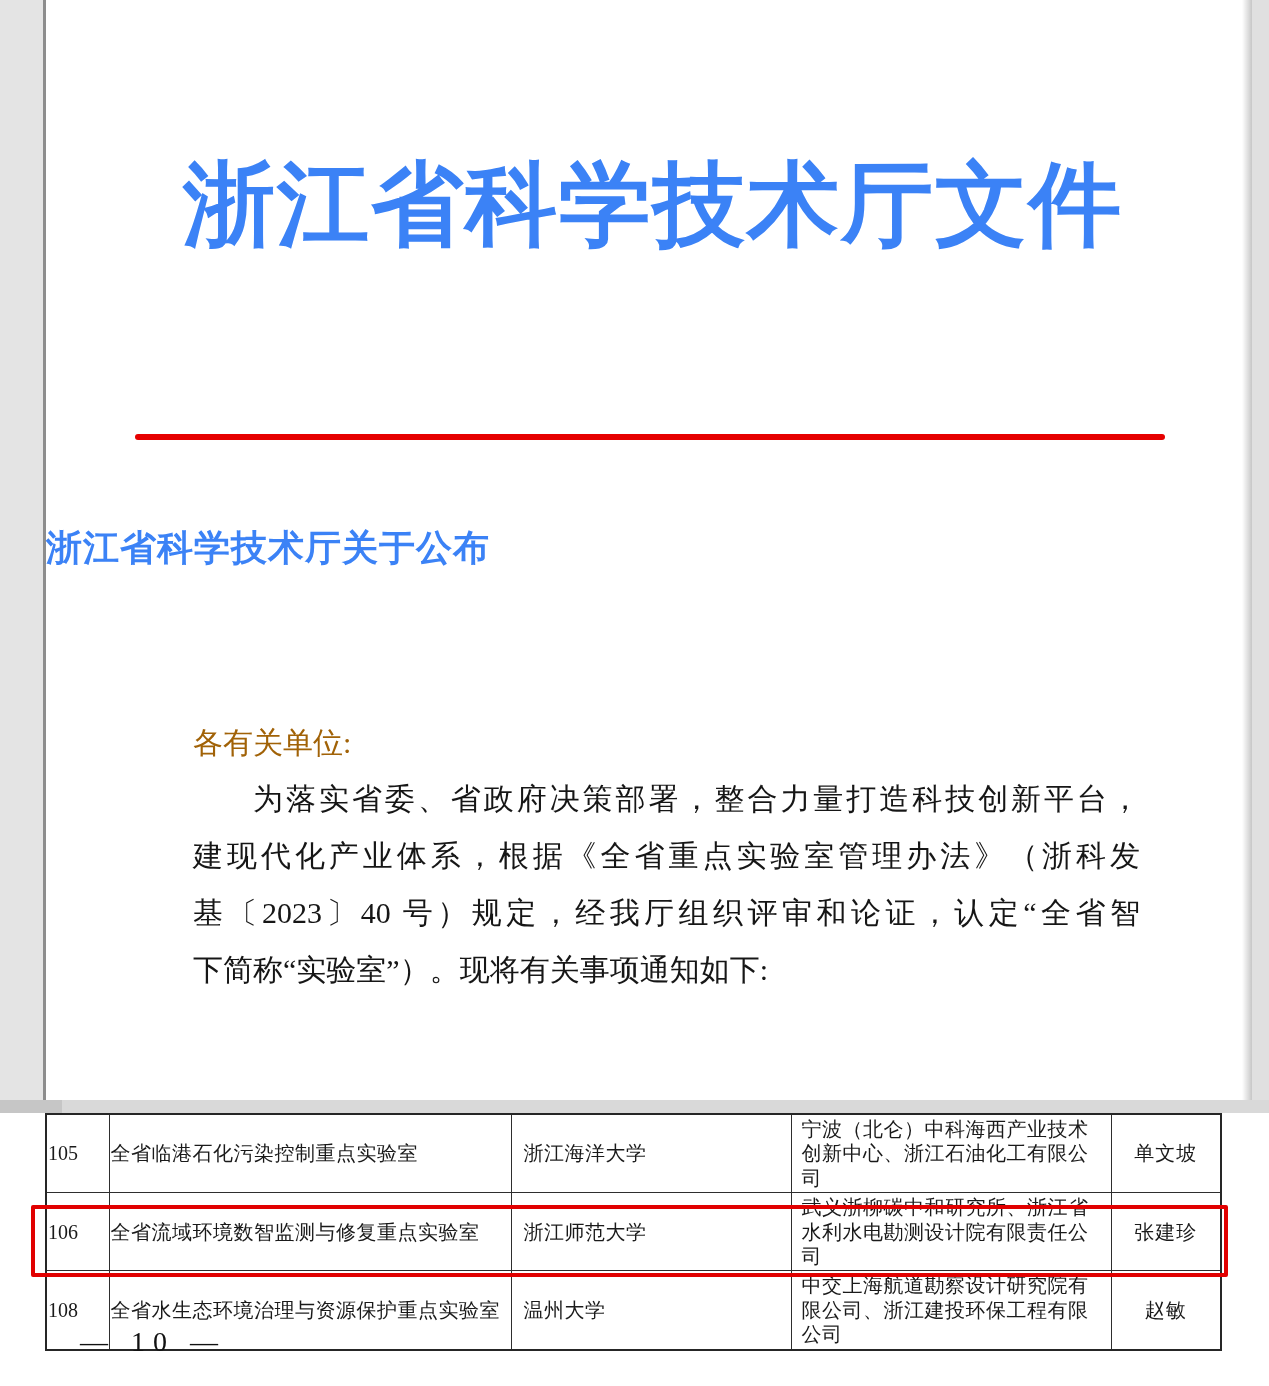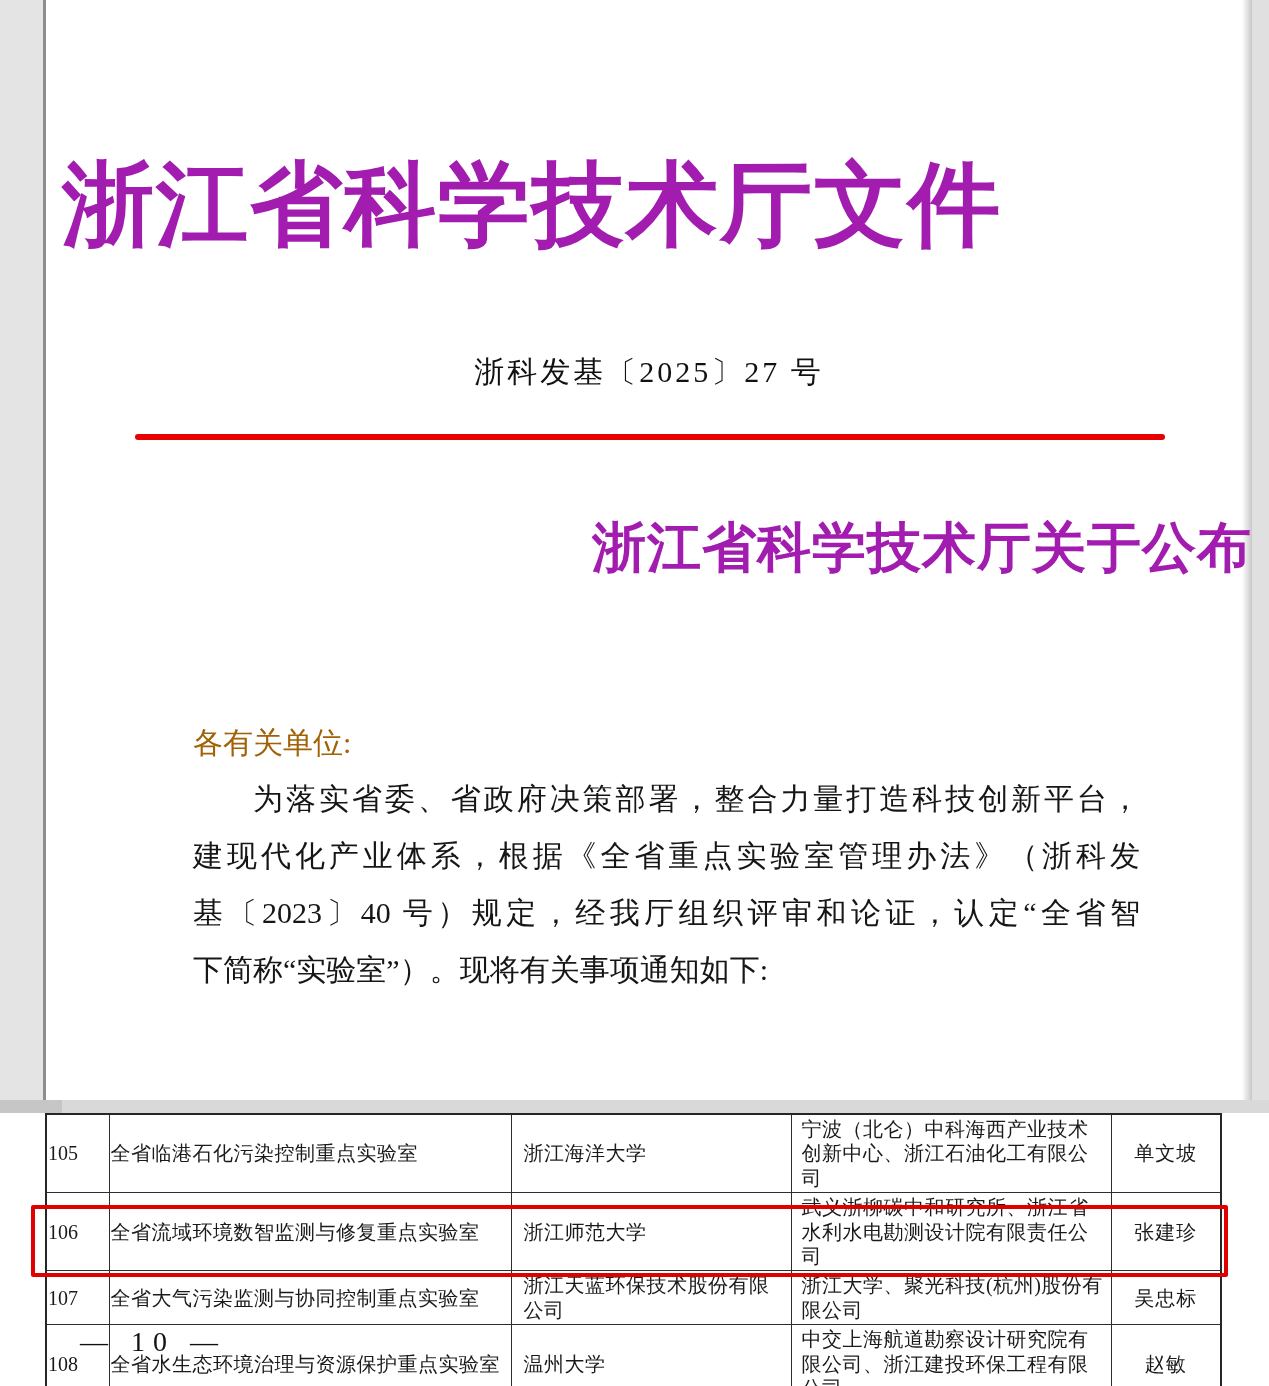--- a/index.html
+++ b/index.html
@@ -10,32 +10,32 @@
     color:#1c1c1c;
   }
   
   .margin-left{position:absolute;left:0;top:0;width:43px;height:1100px;background:#e4e4e4;}
   .edge-line-left{position:absolute;left:43px;top:0;width:3px;height:1100px;background:#8d8d8d;}
   .margin-right{position:absolute;left:1252px;top:0;width:17px;height:1100px;background:#e0e0e0;}
   .edge-shadow-right{position:absolute;left:1242px;top:0;width:10px;height:1100px;
     background:linear-gradient(to right,rgba(0,0,0,0),rgba(0,0,0,0.22));}
   
   .doc-title{
-    position:absolute;left:62px;top:150px;width:1206px;
-    font-size:92px;line-height:110px;font-weight:bold;color:#a21caf;
+    position:absolute;left:50px;top:150px;width:1206px;text-align:center;
+    font-size:92px;line-height:110px;font-weight:bold;color:#3b82f6;
     letter-spacing:2px;white-space:nowrap;
   }
   .doc-number{
     position:absolute;left:46px;top:352px;width:1206px;text-align:center;
     font-size:30px;line-height:40px;color:#111;letter-spacing:3px;
   }
   .red-rule{position:absolute;left:135px;top:434px;width:1030px;height:6px;background:#e60000;border-radius:3px;}
   
-  .subtitle{position:absolute;left:46px;top:511px;width:1206px;text-align:right;
-    font-weight:bold;font-size:54px;line-height:74px;color:#a21caf;letter-spacing:1px;}
+  .subtitle{position:absolute;left:46px;top:511px;width:1206px;text-align:left;
+    font-weight:bold;font-size:36px;line-height:74px;color:#3b82f6;letter-spacing:1px;}
   
   .salutation{position:absolute;left:193px;top:724px;width:947px;font-size:30px;line-height:38px;color:#a16207;}
   .body-lines{position:absolute;left:193px;top:770px;width:947px;font-size:30px;line-height:57px;color:#161616;}
   .body-line{text-align:justify;text-align-last:justify;white-space:nowrap;}
   .body-line.first{text-indent:2em;}
   .body-line.last{text-align-last:left;}
   
   .junction-band{position:absolute;left:0;top:1100px;width:1269px;height:13px;background:#d9d9d9;}
   .junction-band .dark-seg{position:absolute;left:0;top:0;width:62px;height:13px;background:#c6c6c6;}
   
@@ -64,21 +64,20 @@
 <body>
 
 <div class="stage">
 
   <div class="margin-left"></div>
   <div class="edge-line-left"></div>
   <div class="edge-shadow-right"></div>
   <div class="margin-right"></div>
 
   <div class="doc-title">浙江省科学技术厅文件</div>
-  <div class="doc-number">浙科发基〔2025〕27 号</div>
   <div class="red-rule"></div>
 
   <div class="subtitle">
     <div>浙江省科学技术厅关于公布</div>
   </div>
 
   <div class="salutation">各有关单位:</div>
 
   <div class="body-lines">
     <div class="body-line first">为落实省委、省政府决策部署，整合力量打造科技创新平台，</div>
@@ -108,27 +107,20 @@
           <td class="c-partner">宁波（北仑）中科海西产业技术创新中心、浙江石油化工有限公司</td>
           <td class="c-director">单文坡</td>
         </tr>
         <tr style="height:51px">
           <td class="c-no">106</td>
           <td class="c-lab">全省流域环境数智监测与修复重点实验室</td>
           <td class="c-org">浙江师范大学</td>
           <td class="c-partner">武义浙柳碳中和研究所、浙江省水利水电勘测设计院有限责任公司</td>
           <td class="c-director">张建珍</td>
         </tr>
-        <tr style="height:54px">
-          <td class="c-no">107</td>
-          <td class="c-lab">全省大气污染监测与协同控制重点实验室</td>
-          <td class="c-org">浙江天蓝环保技术股份有限公司</td>
-          <td class="c-partner">浙江大学、聚光科技(杭州)股份有限公司</td>
-          <td class="c-director">吴忠标</td>
-        </tr>
         <tr style="height:44px">
           <td class="c-no">108</td>
           <td class="c-lab">全省水生态环境治理与资源保护重点实验室</td>
           <td class="c-org">温州大学</td>
           <td class="c-partner">中交上海航道勘察设计研究院有限公司、浙江建投环保工程有限公司</td>
           <td class="c-director">赵敏</td>
         </tr>
       </tbody>
     </table>
   </div>

